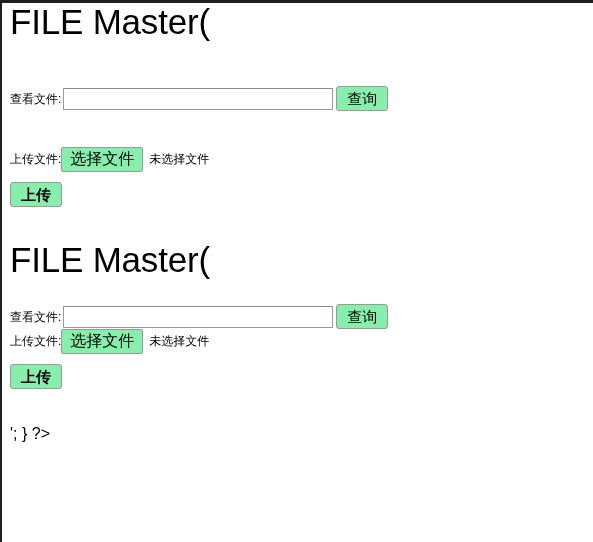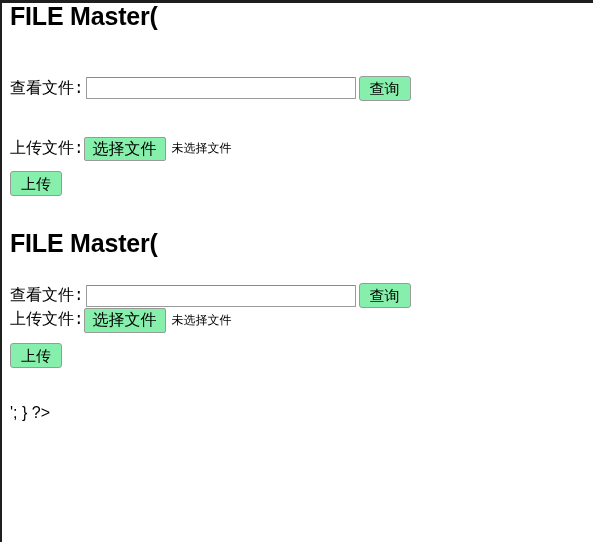--- a/index.html
+++ b/index.html
@@ -34,38 +34,37 @@
     position: absolute;
     left: 2px;
     top: 3px;
     width: 591px;
     height: 539px;
     padding: 0 0 0 8px;
     box-sizing: border-box;
   }
 
   h1.title {
-    font-size: 25px;
-    font-weight: bold;
+    font-size: 35px;
+    font-weight: normal;
     line-height: 1.06;
     margin: 0;
     letter-spacing: -0.2px;
     white-space: nowrap;
   }
 
   .row {
     font-size: 16px;
     line-height: 1.25;
     white-space: nowrap;
     display: block;
   }
 
   .label {
-    font-size: 16px;
-    font-family: Liberation Mono, monospace;
+    font-size: 12px;
   }
 
   input.text-field {
     width: 270px;
     height: 22px;
     font-size: 14px;
     font-family: "Liberation Sans", sans-serif;
     border: 1px solid #9a9a9a;
     border-top-color: #8a8a8a;
     background: #ffffff;
@@ -97,20 +96,21 @@
   }
 
   .no-file {
     font-size: 12px;
     margin-left: 6px;
     vertical-align: middle;
   }
 
   .upload-btn {
     margin-top: 4px;
+    font-weight: bold;
   }
 
   
   .block-gap-1 { height: 46px; }
   .block-gap-2 { height: 26px; }
   .block-gap-3 { height: 36px; }
   .block-gap-4 { height: 34px; }
   .block-gap-tight { height: 6px; }
 
   .code-tail {

